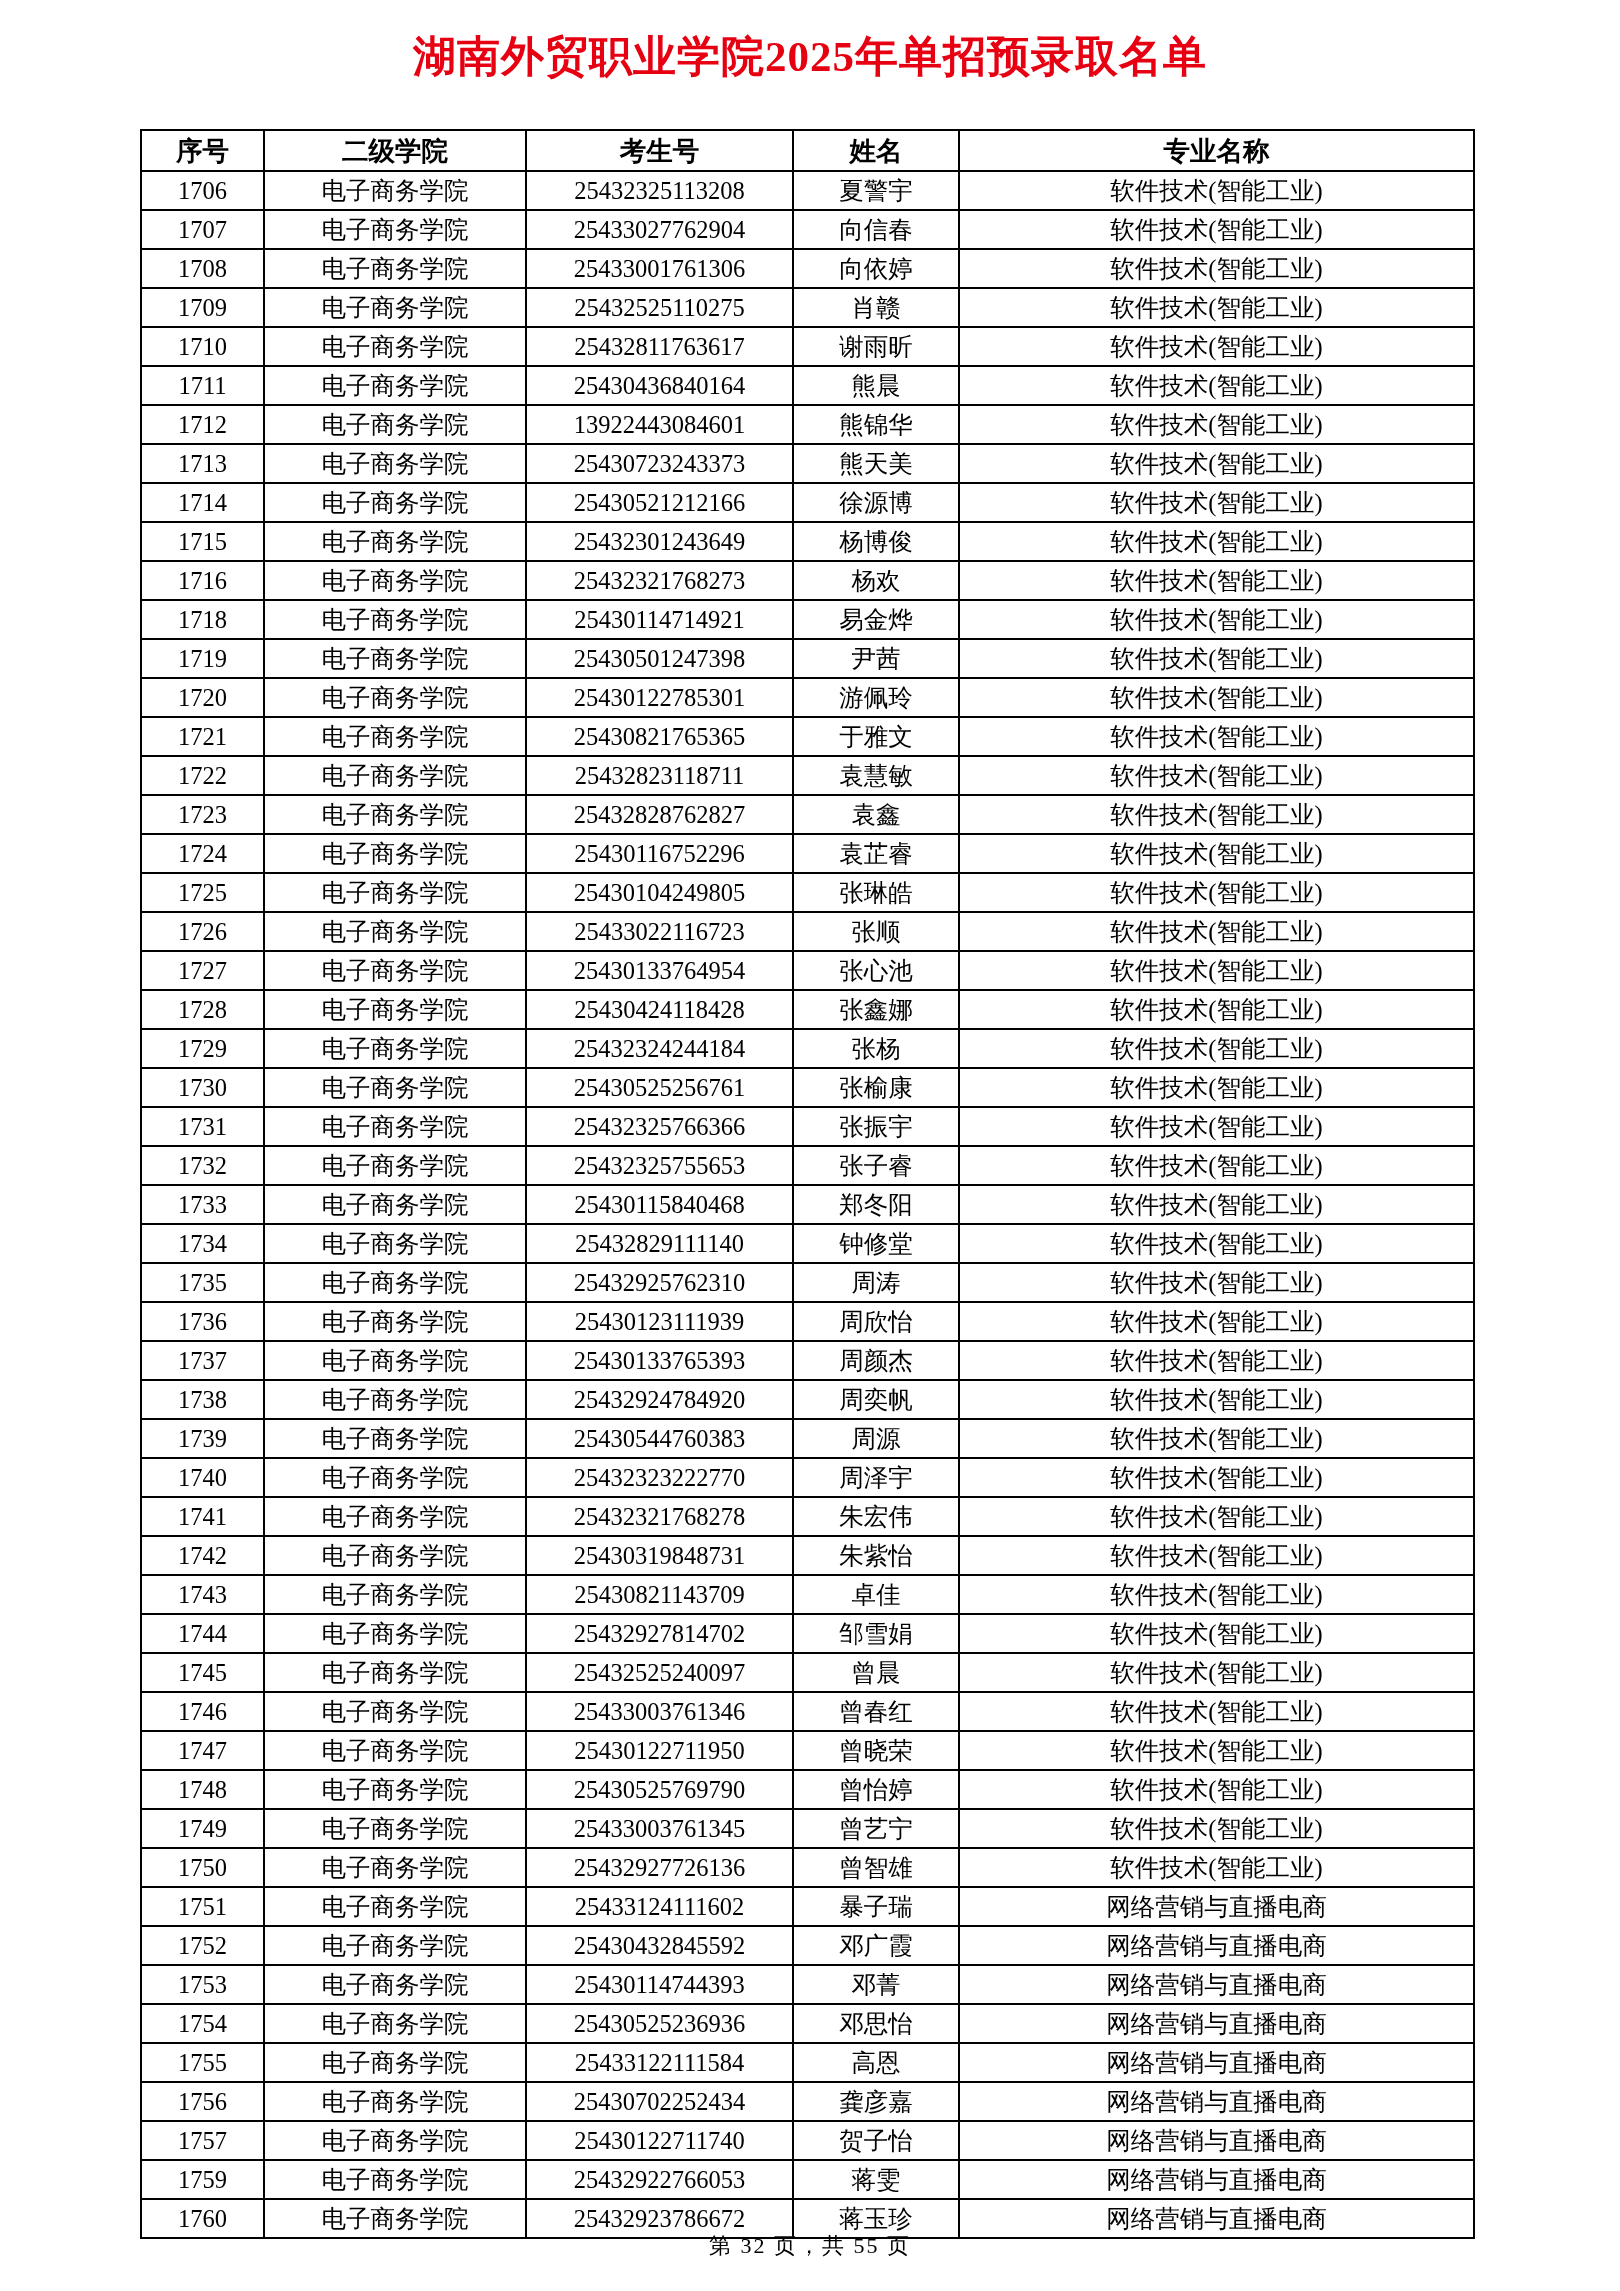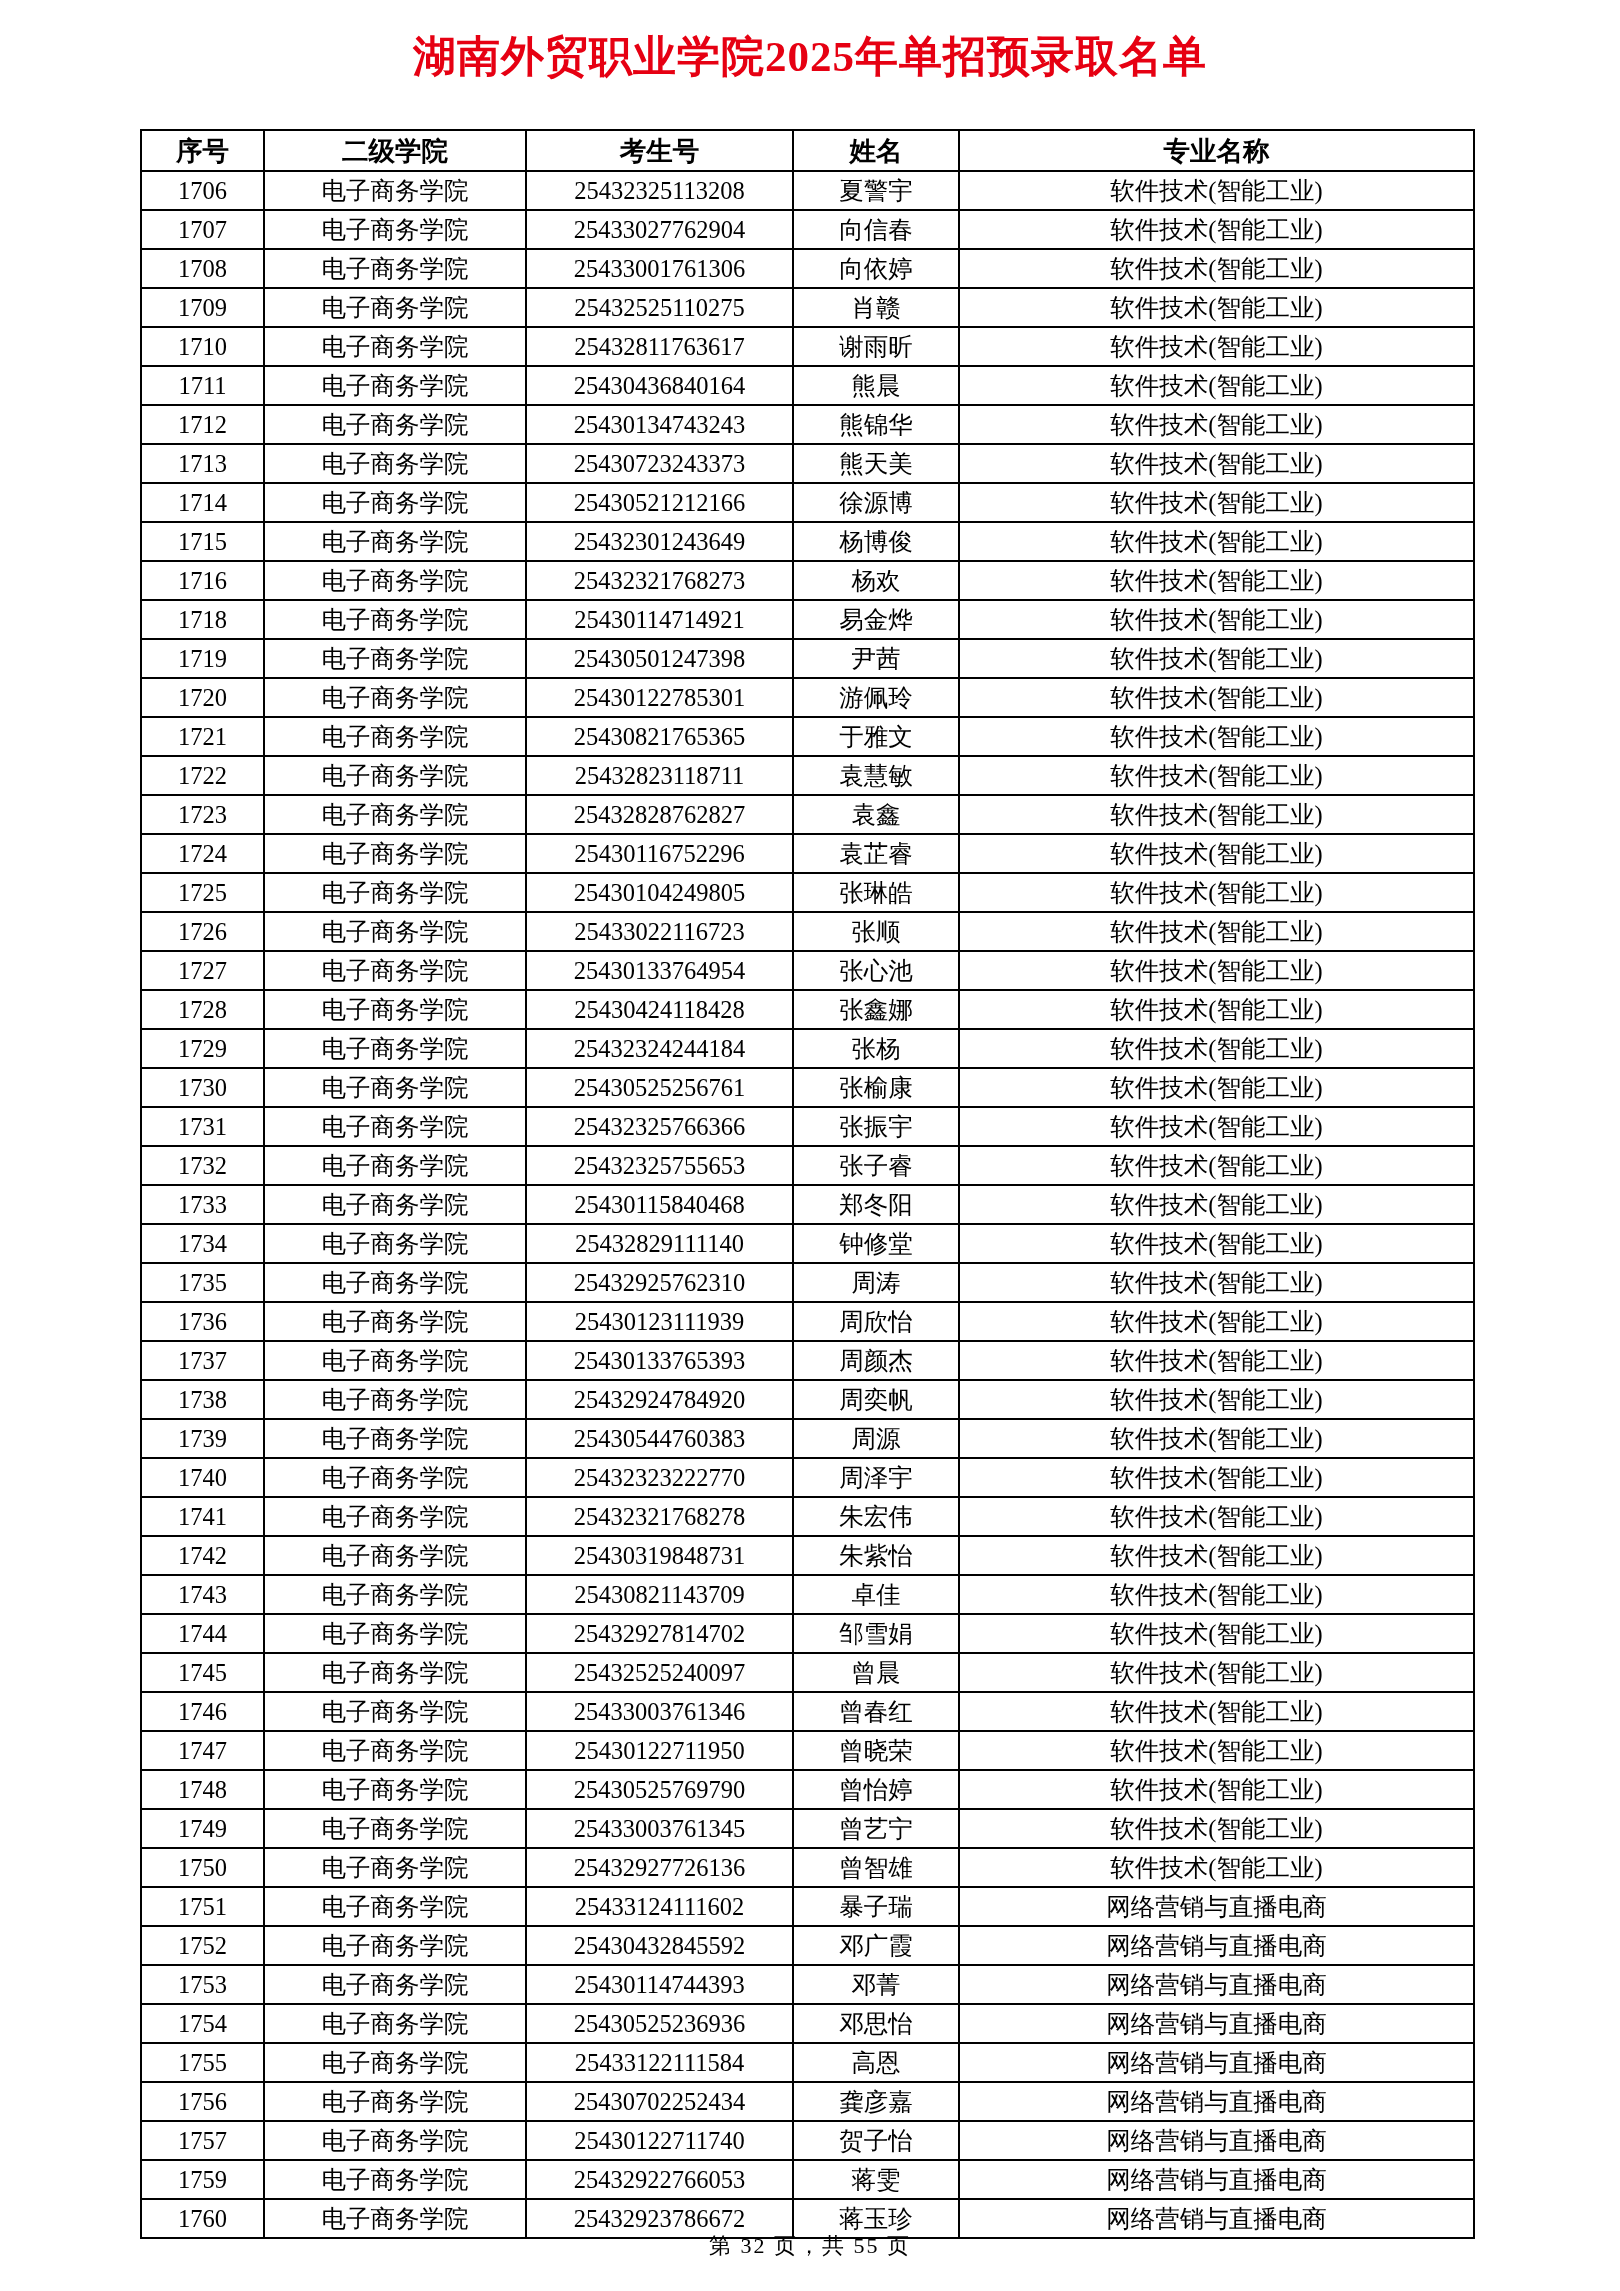--- a/index.html
+++ b/index.html
@@ -132,21 +132,21 @@
         <tr>
           <td>1711</td>
           <td>电子商务学院</td>
           <td>25430436840164</td>
           <td>熊晨</td>
           <td>软件技术(智能工业)</td>
         </tr>
         <tr>
           <td>1712</td>
           <td>电子商务学院</td>
-          <td>25430134743243</td>
+          <td>13922443084601</td>
           <td>熊锦华</td>
           <td>软件技术(智能工业)</td>
         </tr>
         <tr>
           <td>1713</td>
           <td>电子商务学院</td>
           <td>25430723243373</td>
           <td>熊天美</td>
           <td>软件技术(智能工业)</td>
         </tr>

